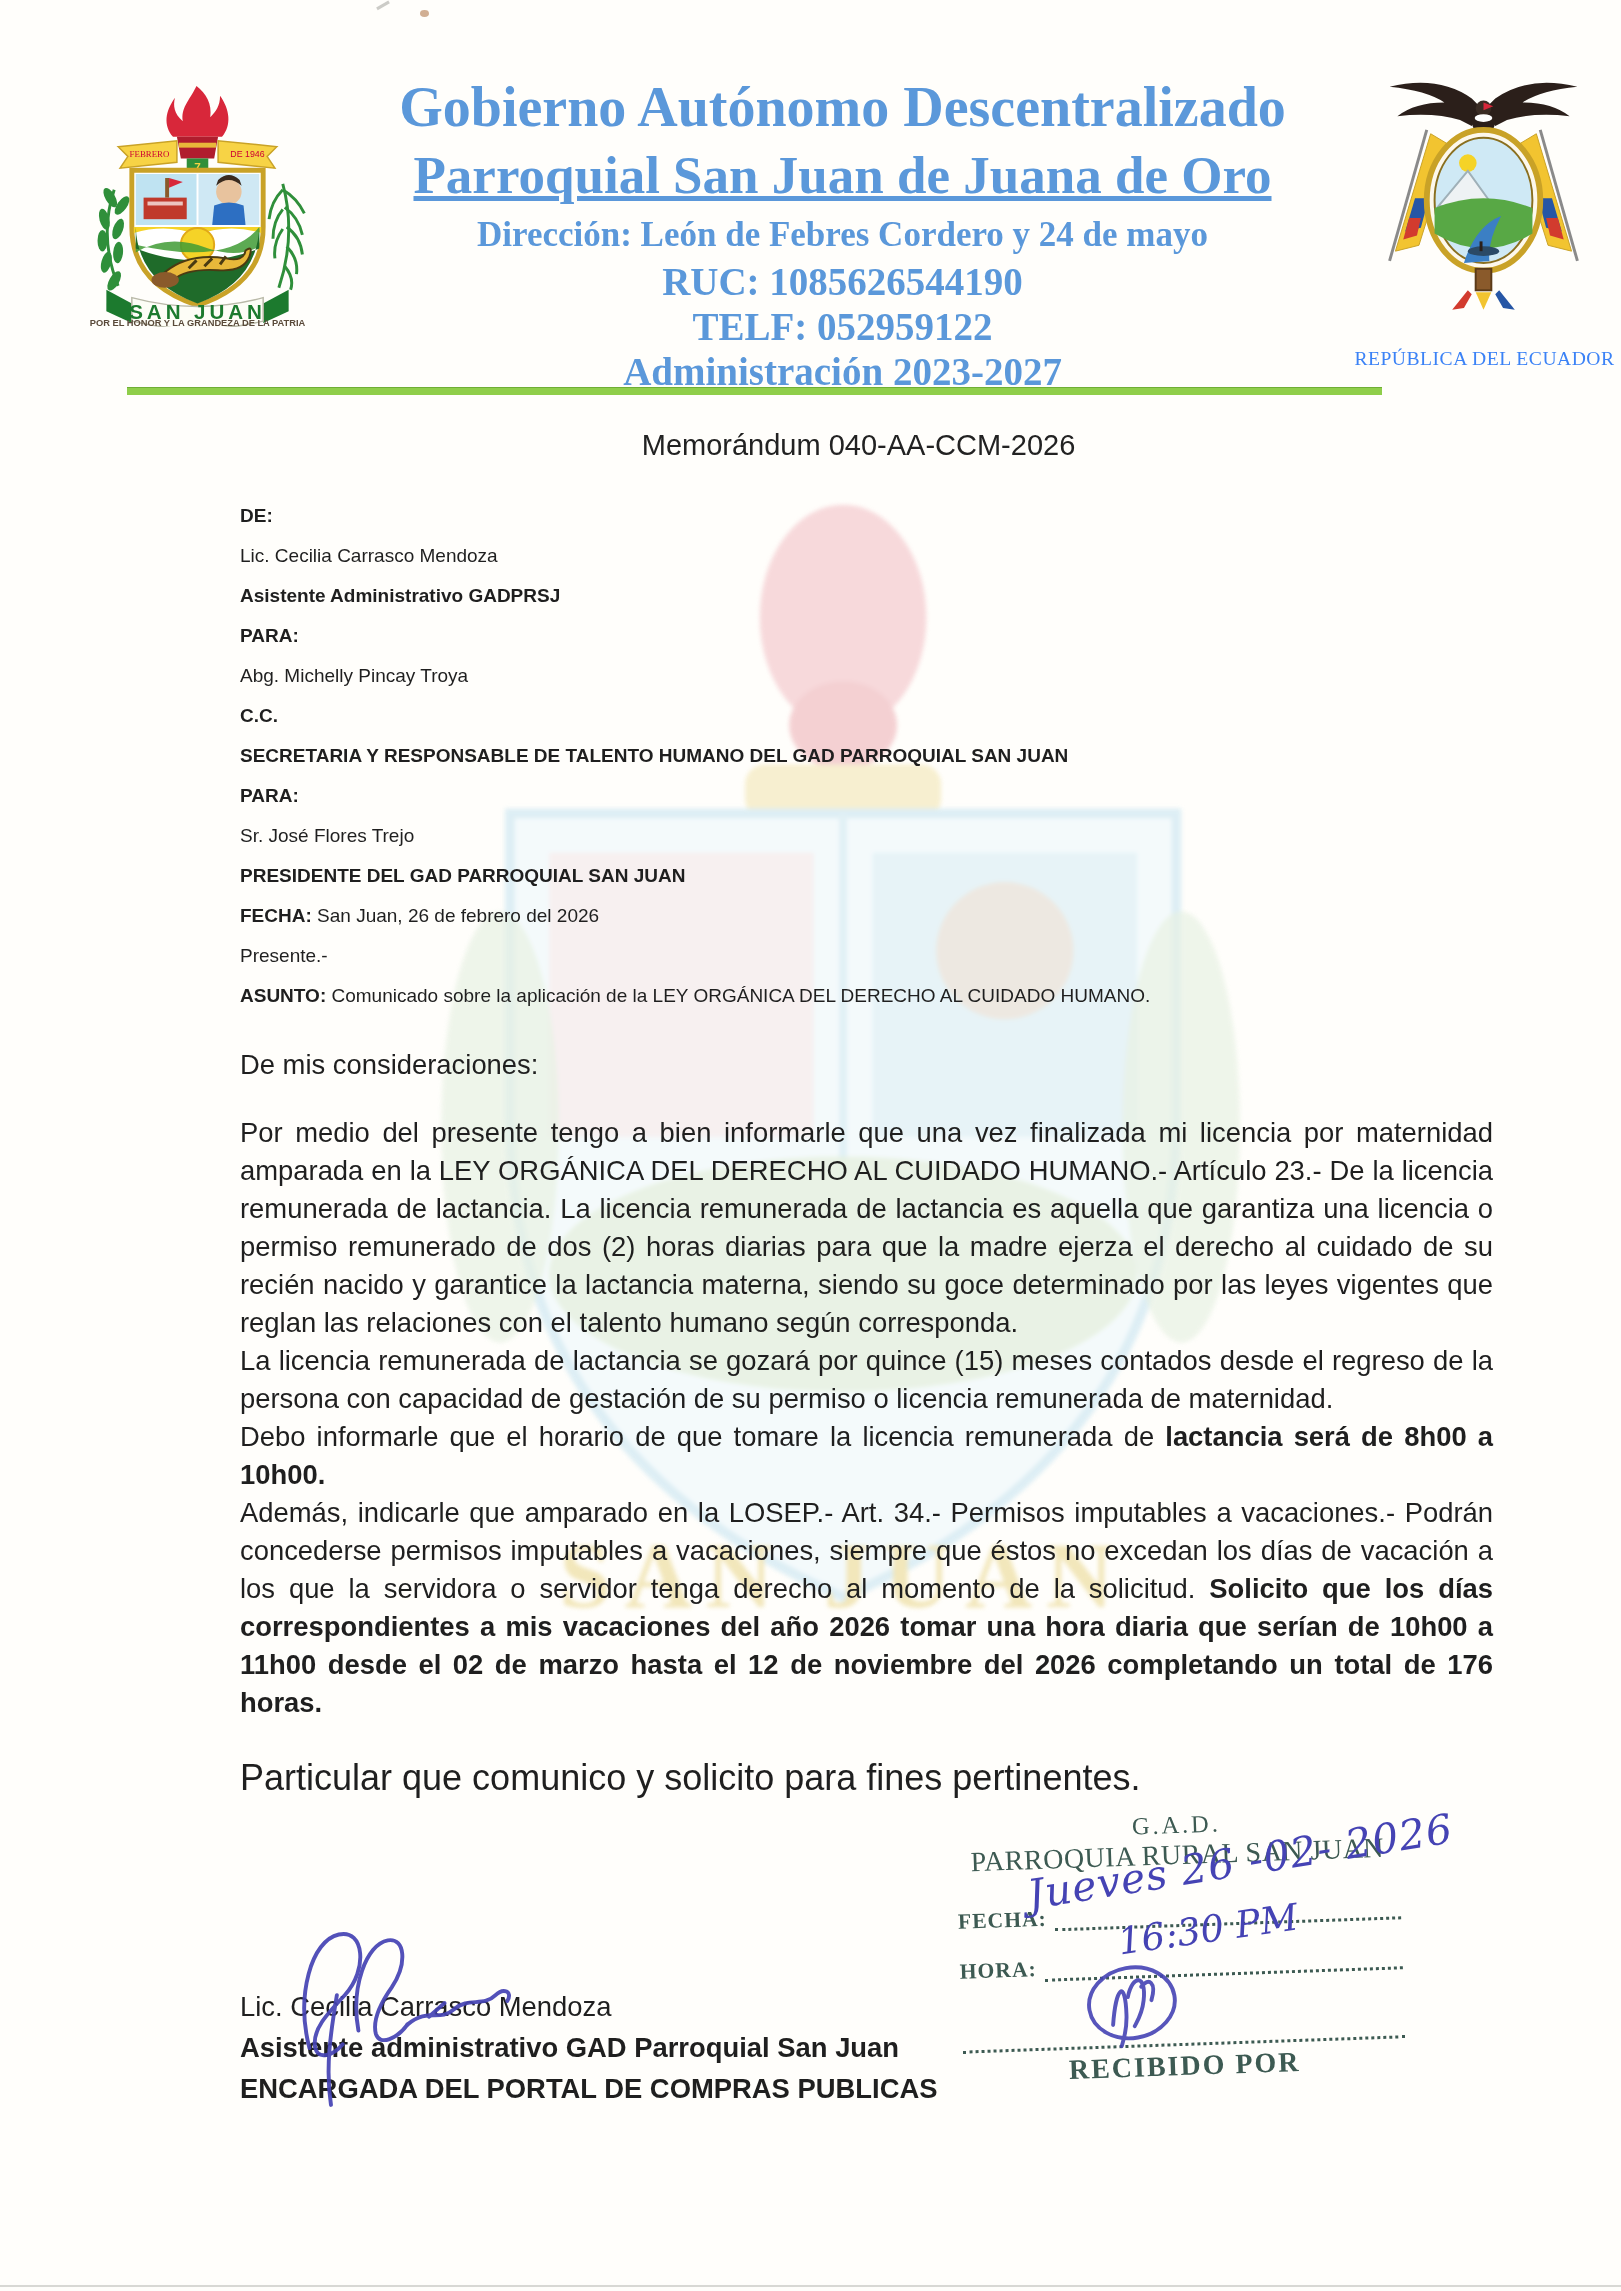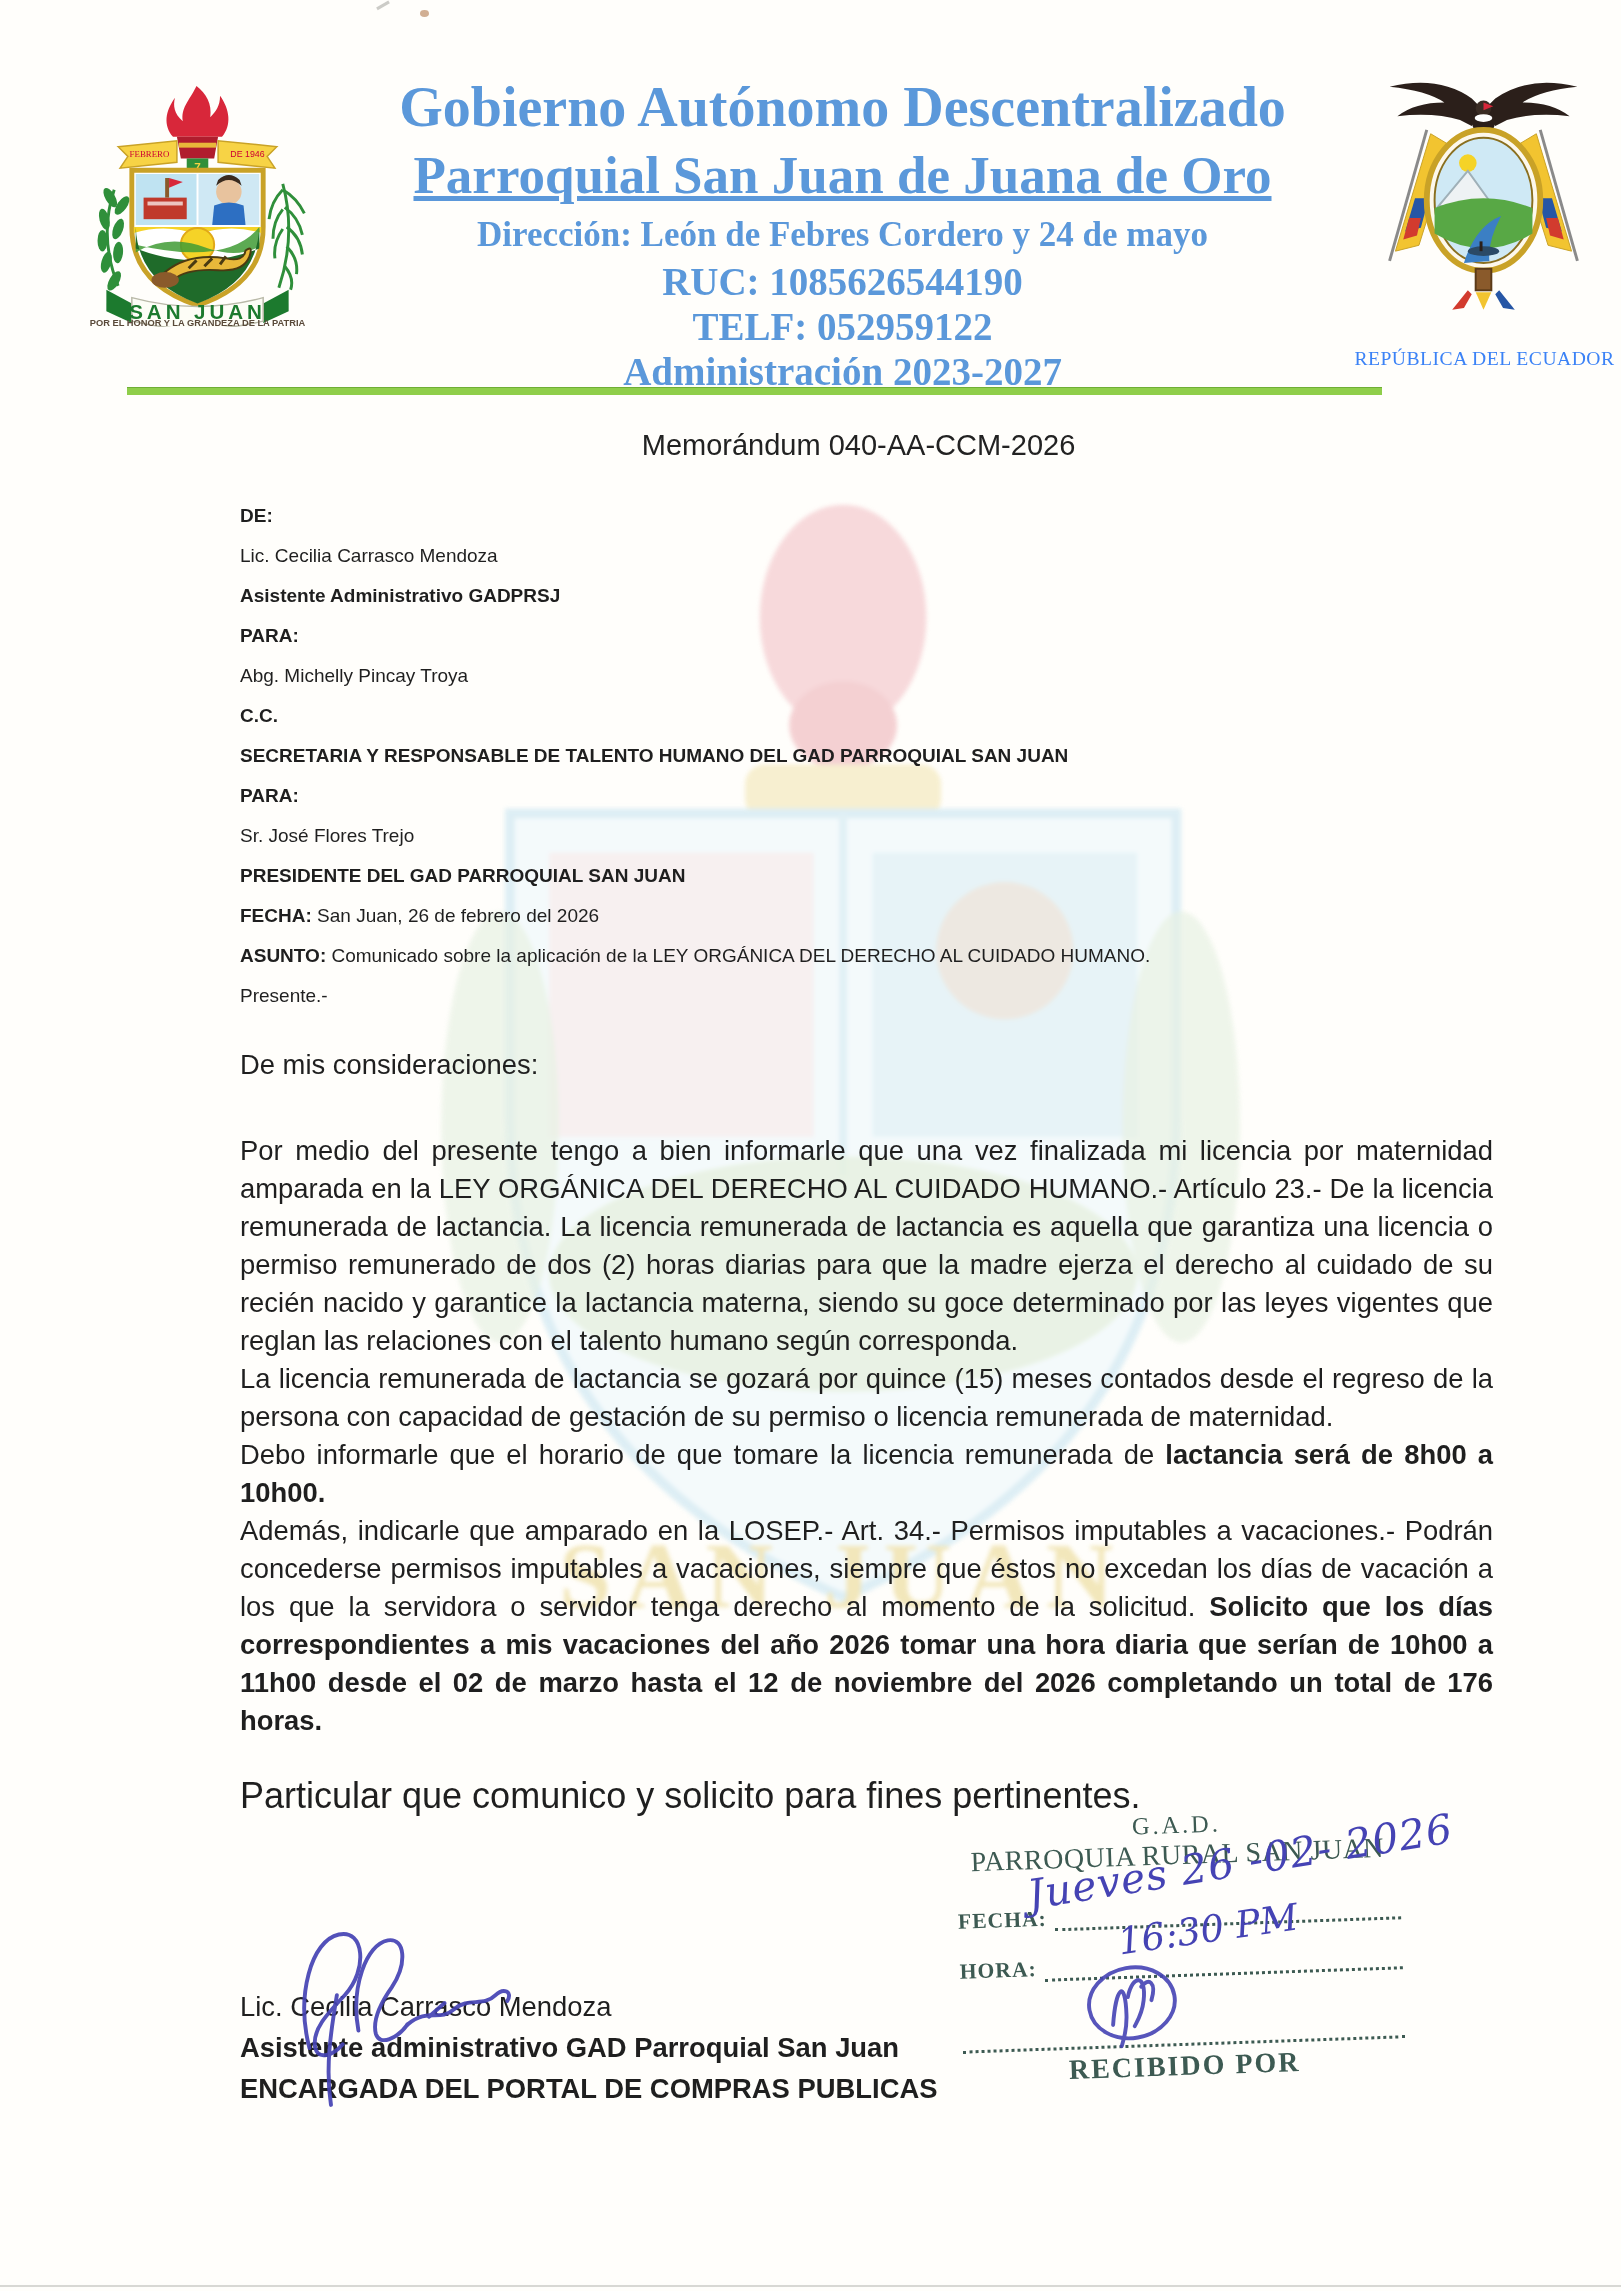--- a/index.html
+++ b/index.html
@@ -28,21 +28,21 @@
   .t3{font-size:35px;line-height:49px;}
   .t4{font-size:39px;line-height:45px;}
   .green-rule{position:absolute;left:127px;top:387px;width:1255px;height:6.9px;background:#8fce4a;border-top:1px solid #6fae35;z-index:2;}
   .memo-line{position:absolute;left:0;top:429px;width:1621px;text-align:center;font-size:29px;color:#222;z-index:2;padding-left:48px;}
   
   .content{position:absolute;left:240px;top:496px;width:1253px;z-index:2;}
   .recipients{font-size:19px;line-height:40px;text-align:justify;}
   .recipients div{margin:0;}
   .b{font-weight:bold;}
   .salutation{margin-top:29px;font-size:27.4px;line-height:40px;}
-  .bodytext{margin-top:47px;font-size:27.4px;line-height:38px;text-align:justify;}
+  .bodytext{margin-top:29px;font-size:27.4px;line-height:38px;text-align:justify;}
   .bodytext p{margin:0;}
   .closing{margin-top:37px;font-size:36px;line-height:38px;}
   
   .signature-svg{position:absolute;left:282px;top:1901px;z-index:5;}
   .sig-block{position:absolute;left:240px;top:1986px;width:882px;font-size:27.4px;line-height:41px;z-index:2;}
   
   .stamp{
     position:absolute;left:959px;top:1811px;width:443px;z-index:4;
     transform:rotate(-2deg);color:#3d5a52;font-family:"Liberation Serif",serif;
   }
@@ -198,22 +198,22 @@
       <div>Lic. Cecilia Carrasco Mendoza</div>
       <div class="b">Asistente Administrativo GADPRSJ</div>
       <div class="b">PARA:</div>
       <div>Abg. Michelly Pincay Troya</div>
       <div class="b">C.C.</div>
       <div class="b">SECRETARIA Y RESPONSABLE DE TALENTO HUMANO DEL GAD PARROQUIAL SAN JUAN</div>
       <div class="b">PARA:</div>
       <div>Sr. José Flores Trejo</div>
       <div class="b">PRESIDENTE DEL GAD PARROQUIAL SAN JUAN</div>
       <div><span class="b">FECHA:</span><span> San Juan, 26 de febrero del 2026</span></div>
+      <div>Presente.-</div>
       <div><span class="b">ASUNTO:</span><span> Comunicado sobre la aplicación de la LEY ORGÁNICA DEL DERECHO AL CUIDADO HUMANO.</span></div>
-      <div>Presente.-</div>
     </div>
 
     <div class="salutation">De mis consideraciones:</div>
 
     <div class="bodytext">
       <p><span>Por medio del presente tengo a bien informarle que una vez finalizada mi licencia por maternidad amparada en la LEY ORGÁNICA DEL DERECHO AL CUIDADO HUMANO.- Artículo 23.- De la licencia remunerada de lactancia. La licencia remunerada de lactancia es aquella que garantiza una licencia o permiso remunerado de dos (2) horas diarias para que la madre ejerza el derecho al cuidado de su recién nacido y garantice la lactancia materna, siendo su goce determinado por las leyes vigentes que reglan las relaciones con el talento humano según corresponda.</span></p>
       <p><span>La licencia remunerada de lactancia se gozará por quince (15) meses contados desde el regreso de la persona con capacidad de gestación de su permiso o licencia remunerada de maternidad.</span></p>
       <p><span>Debo informarle que el horario de que tomare la licencia remunerada de </span><span class="b">lactancia será de 8h00 a 10h00.</span></p>
       <p><span>Además, indicarle que amparado en la LOSEP.- Art. 34.- Permisos imputables a vacaciones.- Podrán concederse permisos imputables a vacaciones, siempre que éstos no excedan los días de vacación a los que la servidora o servidor tenga derecho al momento de la solicitud. </span><span class="b">Solicito que los días correspondientes a mis vacaciones del año 2026 tomar una hora diaria que serían de 10h00 a 11h00 desde el 02 de marzo hasta el 12 de noviembre del 2026 completando un total de 176 horas.</span></p>
     </div>

